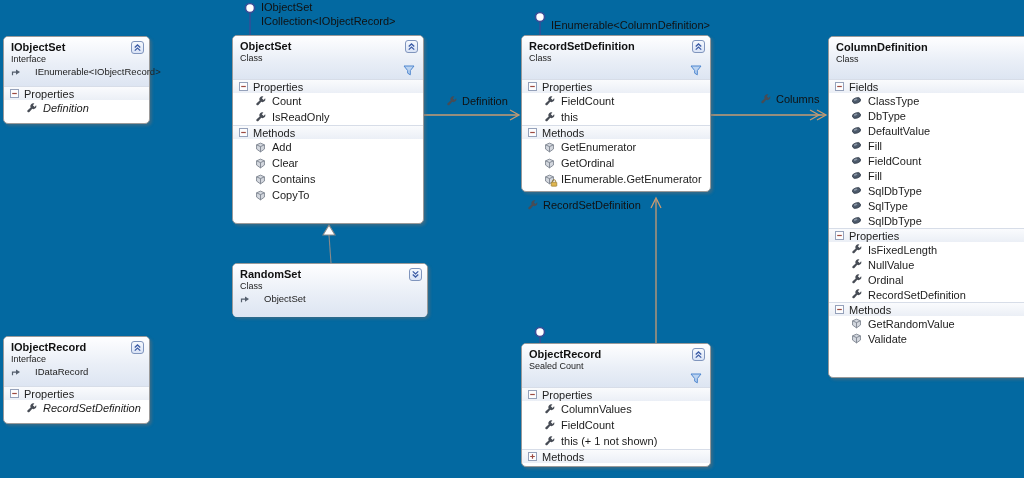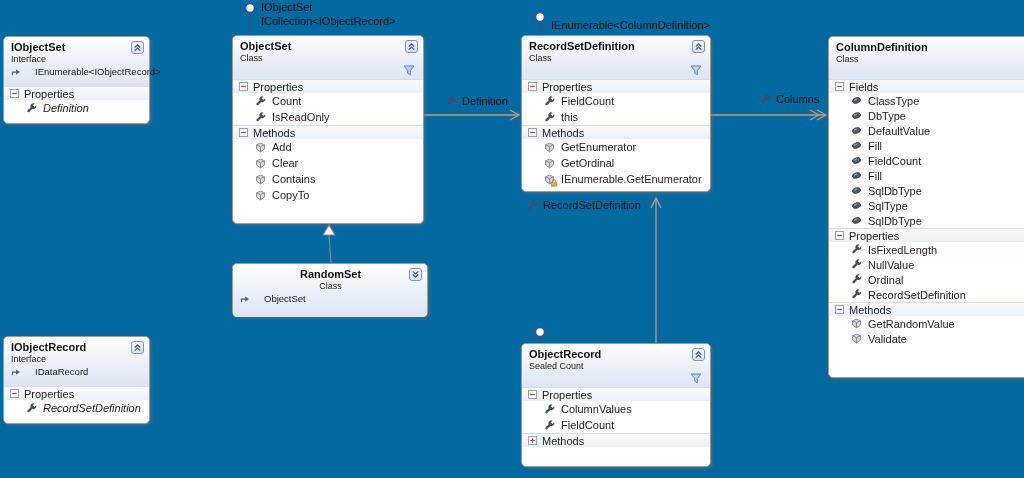--- a/index.html
+++ b/index.html
@@ -230,21 +230,21 @@
       <span class="mlabel">Contains</span>
     </div>
     <div class="row">
       <svg class="ic" width="11" height="11">
           <use href="#i-method"></use>
         </svg>
       <span class="mlabel">CopyTo</span>
     </div>
   </div>
 
-  <div class="cbox" style="left:232px;top:263px;width:196px;height:54px;text-align:center;">
+  <div class="cbox" style="left:232px;top:263px;width:196px;height:54px;">
     <div class="hdr" style="height:53px;border-radius:4px;">
       <span class="title">RandomSet</span>
       <span class="kind">Class</span>
       <span class="baserow">
         <svg class="ic" width="10" height="10">
             <use href="#i-base"></use>
           </svg>
         <span>ObjectSet</span>
       </span>
       <span class="collapsebtn">
@@ -340,20 +340,26 @@
       <svg class="ic" width="11" height="11">
           <use href="#i-prop"></use>
         </svg>
       <span class="mlabel">ColumnValues</span>
     </div>
     <div class="row">
       <svg class="ic" width="11" height="11">
           <use href="#i-prop"></use>
         </svg>
       <span class="mlabel">FieldCount</span>
+    </div>
+    <div class="row">
+      <svg class="ic" width="11" height="11">
+          <use href="#i-prop"></use>
+        </svg>
+      <span class="mlabel">this (+ 1 not shown)</span>
     </div>
     <div class="band">
       <svg class="ic" width="9" height="9">
           <use href="#i-plus"></use>
         </svg>
       <span>Methods</span>
     </div>
   </div>
 
   <div class="cbox dense" style="left:828px;top:36px;width:232px;height:342px;">

